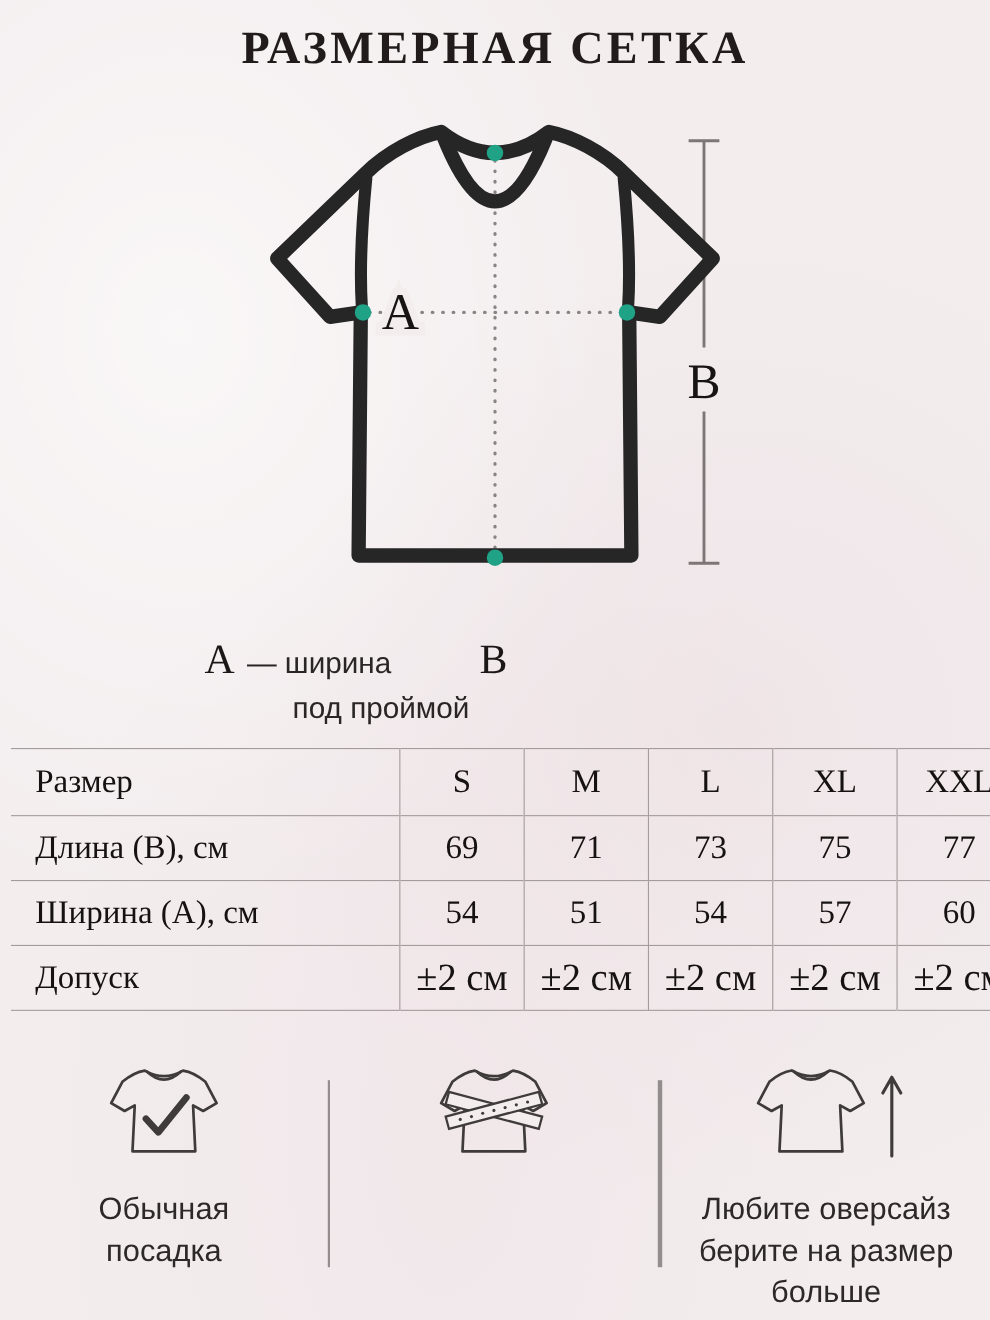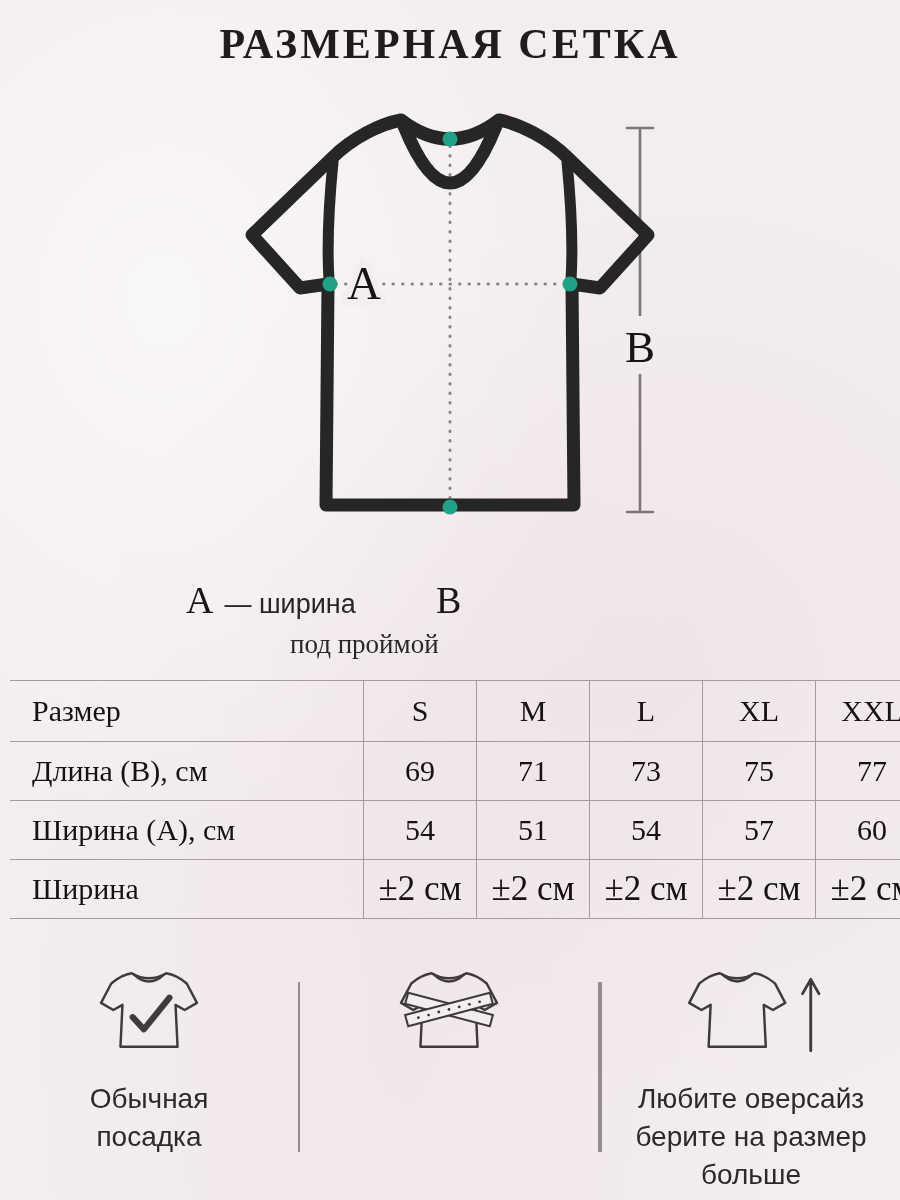--- a/index.html
+++ b/index.html
@@ -33,22 +33,22 @@
   .diagram text{font-family:"Liberation Serif", serif;fill:#191414;}
   .lblA{font-size:47px;paint-order:stroke;stroke:#f3edee;stroke-width:12;}
   .lblB{font-size:45px;}
   
   .legend-item{position:absolute;top:578px;}
   .legend-a{left:186px;}
   .legend-b{left:436px;}
   .leg-line1{display:flex;align-items:baseline;gap:11px;}
   .leg-letter{font-family:"Liberation Serif", serif;font-size:38px;color:#1c1717;}
   .leg-rest{font-family:"Liberation Sans", sans-serif;font-size:27px;color:#2b2626;}
-  .leg-line2{font-family:Liberation Serif, serif;font-size:27px;color:#2b2626;
-             margin-left:104px;margin-top:7px;}
+  .leg-line2{font-family:Liberation Sans, sans-serif;font-size:27px;color:#2b2626;
+             margin-left:80px;margin-top:7px;}
   
   .size-table{
     position:absolute;top:680px;left:10px;width:880px;
     border-collapse:collapse;table-layout:fixed;
   }
   .size-table tr{border-top:1.5px solid #a39b9c;}
   .size-table tr:last-child{border-bottom:1.5px solid #a39b9c;}
   .size-table td{height:56px;vertical-align:middle;font-size:30px;color:#171212;}
   .size-table tr:first-child td{height:58px;}
   .size-table td.lbl{width:330px;text-align:left;padding-left:22px;}
@@ -152,21 +152,21 @@
     </tr>
     <tr>
       <td class="lbl">Ширина (А), см</td>
       <td class="val">54</td>
       <td class="val">51</td>
       <td class="val">54</td>
       <td class="val">57</td>
       <td class="val">60</td>
     </tr>
     <tr class="tol-row">
-      <td class="lbl">Ширина</td>
+      <td class="lbl">Допуск</td>
       <td class="val">±2 см</td>
       <td class="val">±2 см</td>
       <td class="val">±2 см</td>
       <td class="val">±2 см</td>
       <td class="val">±2 см</td>
     </tr>
   </tbody>
     </table>
 
   <div class="fit-guide">

